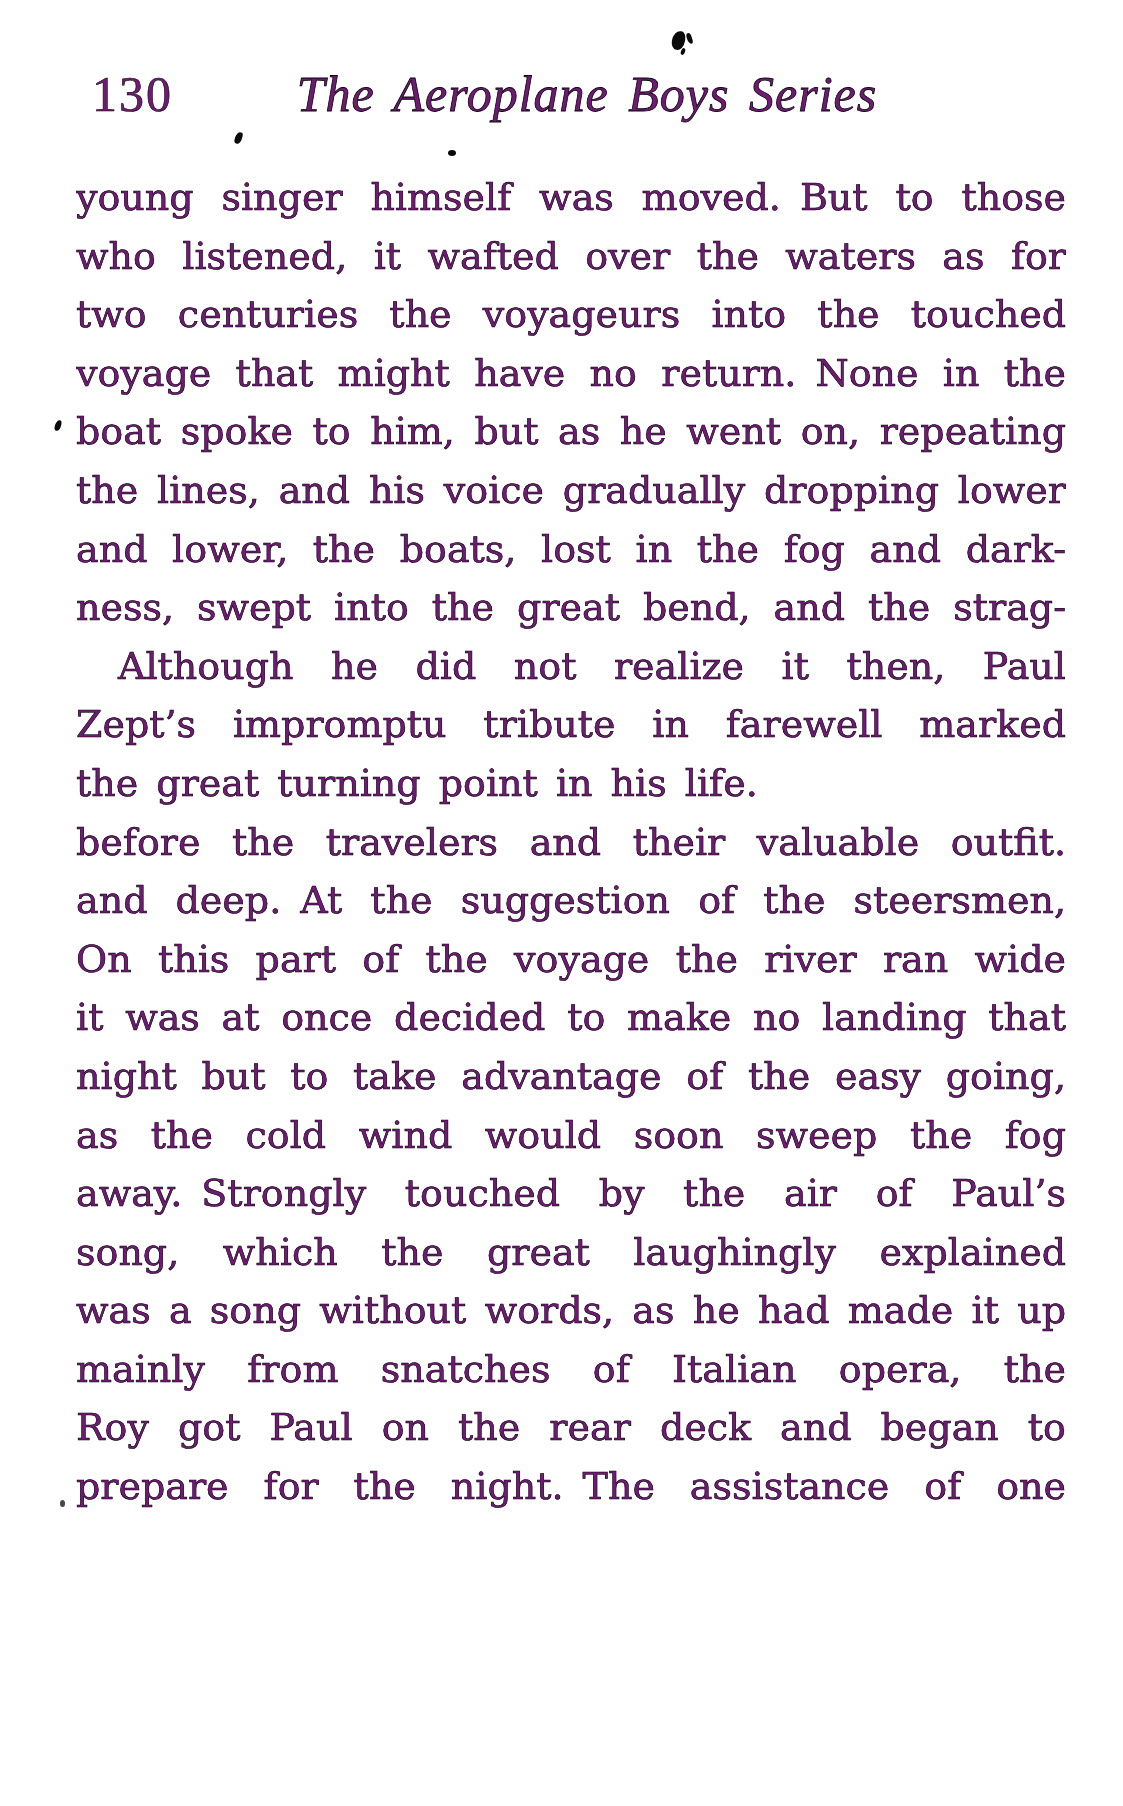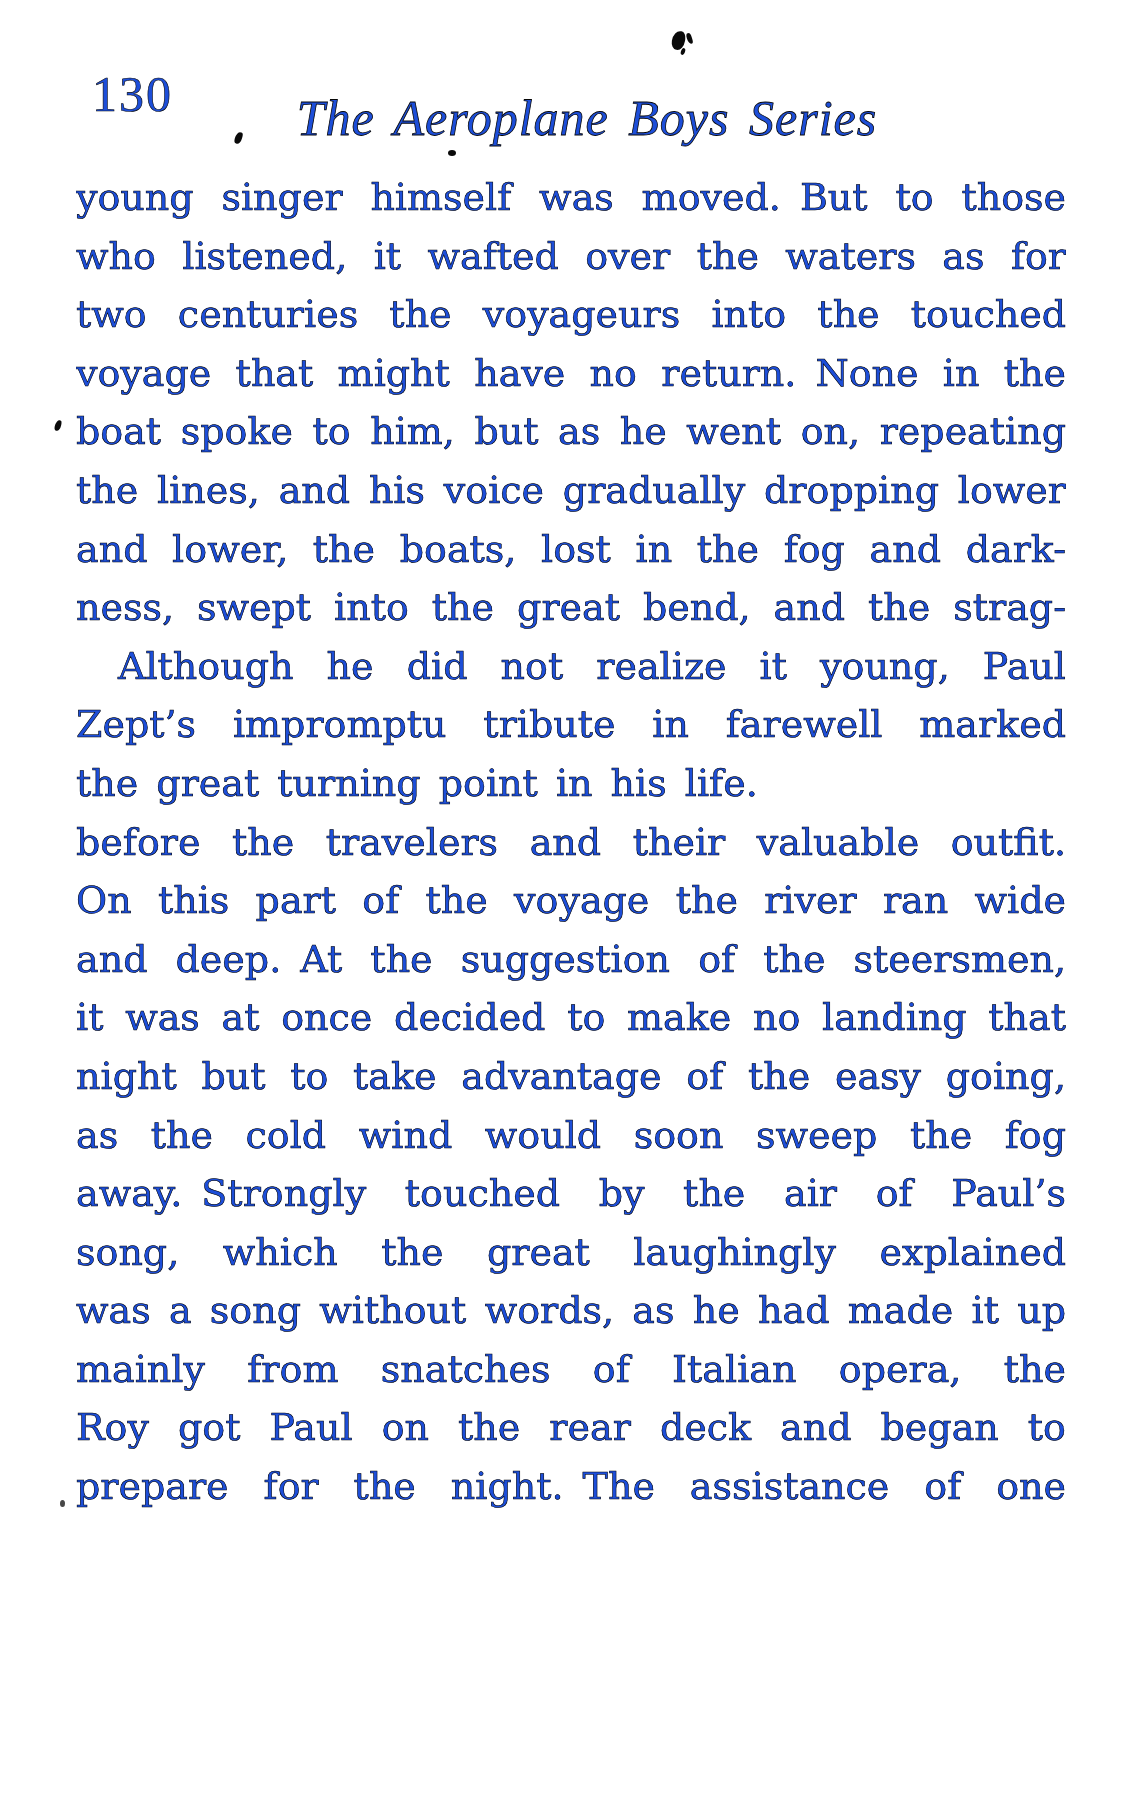--- a/index.html
+++ b/index.html
@@ -3,21 +3,21 @@
 <meta charset="utf-8">
 <style>
   html,body { margin:0; padding:0; background:#e8e8e8; }
   .page {
     position:relative;
     width:1123px; height:1806px;
     margin:0 auto;
     background:#ffffff;
     overflow:hidden;
     font-family:"DejaVu Serif","Liberation Serif",serif;
-    color:#1d4ed8;
+    color:#701a75;
   }
 
   
   .running-header {
     position:absolute;
     left:92px; top:68px;
     width:990px; height:52px;
   }
   .page-number {
     position:absolute; left:0; top:2px;
@@ -27,21 +27,20 @@
     -webkit-text-stroke:0.6px #060606;
   }
   .running-title {
     position:absolute; left:0; right:0; top:0;
     text-align:center;
     font-family:"Liberation Serif","DejaVu Serif",serif;
     font-style:italic;
     font-size:50px; line-height:52px;
     letter-spacing:1px;
     word-spacing:6px;
-    margin-top:24px;
     -webkit-text-stroke:0.8px #060606;
   }
 
   
   .text-block {
     position:absolute;
     left:76px; top:168px;
     width:990px;
   }
   .line {
@@ -80,26 +79,26 @@
 
   <div class="text-block">
       <div class="line">young singer himself was moved. But to those</div>
       <div class="line">who listened, it wafted over the waters as for</div>
       <div class="line">two centuries the voyageurs into the touched</div>
       <div class="line">voyage that might have no return. None in the</div>
       <div class="line">boat spoke to him, but as he went on, repeating</div>
       <div class="line">the lines, and his voice gradually dropping lower</div>
       <div class="line">and lower, the boats, lost in the fog and dark-</div>
       <div class="line">ness, swept into the great bend, and the strag-</div>
-      <div class="line indent">Although he did not realize it young, Paul</div>
+      <div class="line indent">Although he did not realize it then, Paul</div>
       <div class="line">Zept’s impromptu tribute in farewell marked</div>
       <div class="line short">the great turning point in his life.</div>
       <div class="line">before the travelers and their valuable outfit.</div>
+      <div class="line">and deep. At the suggestion of the steersmen,</div>
       <div class="line">On this part of the voyage the river ran wide</div>
-      <div class="line">and deep. At the suggestion of the steersmen,</div>
       <div class="line">it was at once decided to make no landing that</div>
       <div class="line">night but to take advantage of the easy going,</div>
       <div class="line">as the cold wind would soon sweep the fog</div>
       <div class="line">away. Strongly touched by the air of Paul’s</div>
       <div class="line">song, which the great laughingly explained</div>
       <div class="line">was a song without words, as he had made it up</div>
       <div class="line">mainly from snatches of Italian opera, the</div>
       <div class="line">Roy got Paul on the rear deck and began to</div>
       <div class="line">prepare for the night. The assistance of one</div>
     </div>

